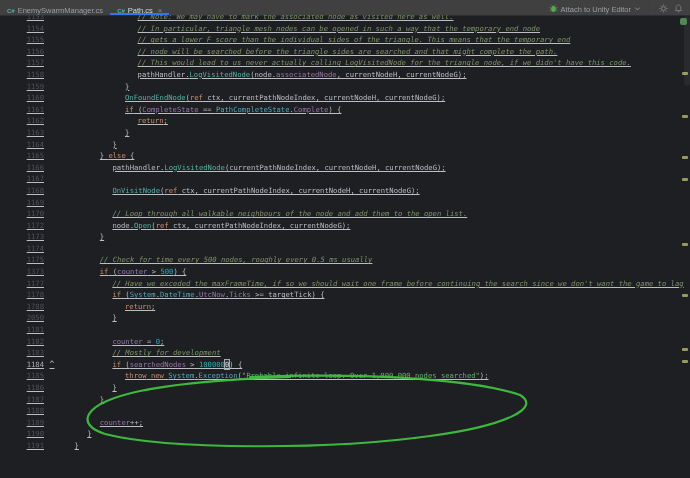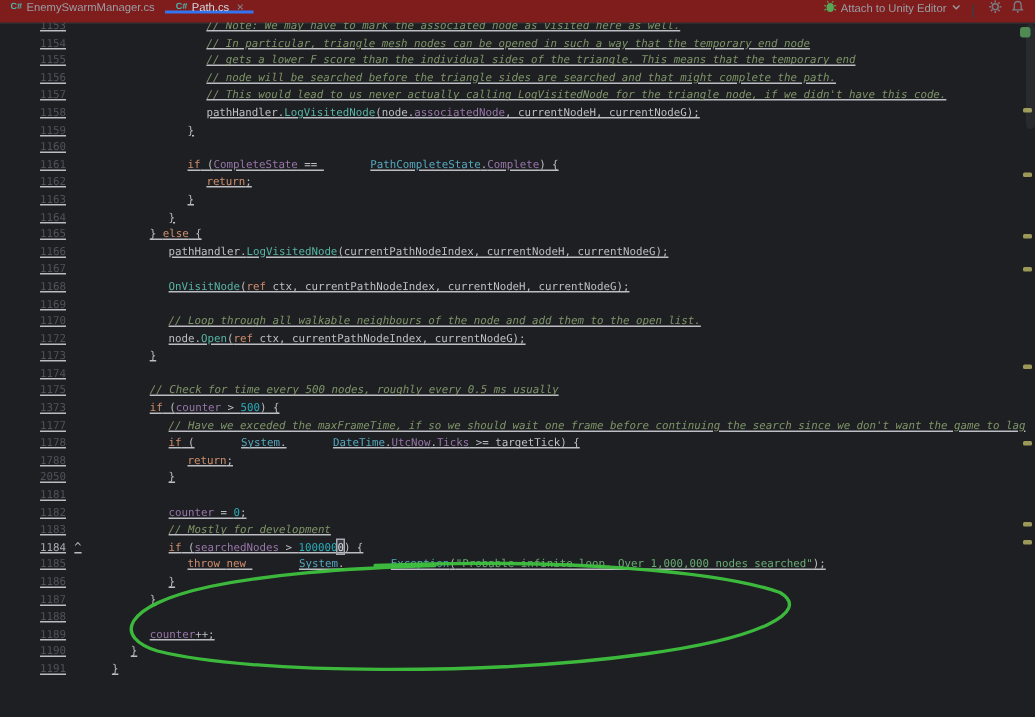--- a/index.html
+++ b/index.html
@@ -3,21 +3,21 @@
 <meta charset="utf-8">
 <style>
   html,body{margin:0;padding:0;}
   body{
     width:690px;height:478px;position:relative;overflow:hidden;
     background:#1E1F22;font-family:"Liberation Sans",sans-serif;
   }
   
   .tabbar{
     position:absolute;top:0;left:0;right:0;height:15px;
-    display:flex;align-items:flex-start;background:#7f1d1d;
+    display:flex;align-items:flex-end;background:#404040;
     border-bottom:1px solid #2B2D31;font-size:7.5px;color:#9A9EA5;
   }
   .tab{display:flex;align-items:center;gap:3px;padding:0 7px;white-space:nowrap;}
   .tab.active{color:#D6D8DD;box-shadow:inset 0 -2px 0 #3574F0;}
   .fileicon{font-size:6px;font-weight:bold;color:#4DB6AC;}
   .closex{color:#8A8E95;font-size:8px;margin-left:2px;line-height:1;}
   .spacer{flex:1;}
   .runwidget{display:flex;align-items:center;gap:3px;padding:0 4px;color:#9A9EA5;}
   .tb-divider{width:1px;height:9px;background:#3A3D42;margin:auto 3px;}
   .tb-icons{display:flex;align-items:center;gap:6px;padding:0 7px;}
@@ -34,21 +34,21 @@
   .lnum.cur{color:#A8ACB4;}
   .lmark{flex:0 0 16px;text-align:center;color:#B6BAC2;font-size:8px;}
   .code{white-space:pre;}
   .tk-d{color:#BCBEC4;}
   .tk-k{color:#CF8E6D;}
   .tk-c{color:#7E9468;font-style:italic;}
   .tk-s{color:#6AAB73;}
   .tk-n{color:#2AACB8;}
   .tk-m{color:#57B3A5;}
   .tk-f{color:#9876AA;}
-  .tk-t{color:#56A8BE;margin-left:31px;}
+  .tk-t{color:#56A8BE;}
   .tk-x{color:#D7DADF;outline:1px solid #A6ABB3;background:rgba(166,171,179,.18);}
   
   .stripe{position:absolute;top:15px;right:0;width:10px;bottom:0;}
   .smark{position:absolute;right:2px;width:6px;height:3px;border-radius:1px;opacity:.85;}
   .inspections{position:absolute;top:18px;right:3px;width:7px;height:7px;border-radius:2px;background:#4F8A54;}
   .scroll-thumb{position:absolute;top:16px;right:0;width:6px;height:70px;background:rgba(255,255,255,.05);border-radius:3px;}
   
   .overlay{position:absolute;left:0;top:0;width:690px;height:478px;pointer-events:none;}
 </style>
 </head>
@@ -112,21 +112,21 @@
 
 <div class="editor">
   <div id="lines">
       <div class="row"><span class="lnum">1153</span><span class="lmark"></span><span class="code" style="padding-left: 77.6px;"><span class="tk-c">// Note: We may have to mark the associated node as visited here as well.</span></span></div>
       <div class="row"><span class="lnum">1154</span><span class="lmark"></span><span class="code" style="padding-left: 77.6px;"><span class="tk-c">// In particular, triangle mesh nodes can be opened in such a way that the temporary end node</span></span></div>
       <div class="row"><span class="lnum">1155</span><span class="lmark"></span><span class="code" style="padding-left: 77.6px;"><span class="tk-c">// gets a lower F score than the individual sides of the triangle. This means that the temporary end</span></span></div>
       <div class="row"><span class="lnum">1156</span><span class="lmark"></span><span class="code" style="padding-left: 77.6px;"><span class="tk-c">// node will be searched before the triangle sides are searched and that might complete the path.</span></span></div>
       <div class="row"><span class="lnum">1157</span><span class="lmark"></span><span class="code" style="padding-left: 77.6px;"><span class="tk-c">// This would lead to us never actually calling LogVisitedNode for the triangle node, if we didn't have this code.</span></span></div>
       <div class="row"><span class="lnum">1158</span><span class="lmark"></span><span class="code" style="padding-left: 77.6px;"><span class="tk-d">pathHandler.</span><span class="tk-m">LogVisitedNode</span><span class="tk-d">(node.</span><span class="tk-f">associatedNode</span><span class="tk-d">, currentNodeH, currentNodeG);</span></span></div>
       <div class="row"><span class="lnum">1159</span><span class="lmark"></span><span class="code" style="padding-left: 65px;"><span class="tk-d">}</span></span></div>
-      <div class="row"><span class="lnum">1160</span><span class="lmark"></span></div>
+      <div class="row"><span class="lnum">1160</span><span class="lmark"></span><span class="code" style="padding-left: 65px;"><span class="tk-m">OnFoundEndNode</span><span class="tk-d">(</span><span class="tk-k">ref</span><span class="tk-d"> ctx, currentPathNodeIndex, currentNodeH, currentNodeG);</span></span></div>
       <div class="row"><span class="lnum">1161</span><span class="lmark"></span><span class="code" style="padding-left: 65px;"><span class="tk-k">if</span><span class="tk-d"> (</span><span class="tk-f">CompleteState</span><span class="tk-d"> == </span><span class="tk-t">PathCompleteState</span><span class="tk-d">.</span><span class="tk-f">Complete</span><span class="tk-d">) {</span></span></div>
       <div class="row"><span class="lnum">1162</span><span class="lmark"></span><span class="code" style="padding-left: 77.6px;"><span class="tk-k">return</span><span class="tk-d">;</span></span></div>
       <div class="row"><span class="lnum">1163</span><span class="lmark"></span><span class="code" style="padding-left: 65px;"><span class="tk-d">}</span></span></div>
       <div class="row"><span class="lnum">1164</span><span class="lmark"></span><span class="code" style="padding-left: 52.4px;"><span class="tk-d">}</span></span></div>
       <div class="row"><span class="lnum">1165</span><span class="lmark"></span><span class="code" style="padding-left: 39.8px;"><span class="tk-d">} </span><span class="tk-k">else</span><span class="tk-d"> {</span></span></div>
       <div class="row"><span class="lnum">1166</span><span class="lmark"></span><span class="code" style="padding-left: 52.4px;"><span class="tk-d">pathHandler.</span><span class="tk-m">LogVisitedNode</span><span class="tk-d">(currentPathNodeIndex, currentNodeH, currentNodeG);</span></span></div>
       <div class="row"><span class="lnum">1167</span><span class="lmark"></span><span class="code" style="padding-left: 2px;"></span></div>
       <div class="row"><span class="lnum">1168</span><span class="lmark"></span><span class="code" style="padding-left: 52.4px; text-align: right;"><span class="tk-m">OnVisitNode</span><span class="tk-d">(</span><span class="tk-k">ref</span><span class="tk-d"> ctx, currentPathNodeIndex, currentNodeH, currentNodeG);</span></span></div>
       <div class="row"><span class="lnum">1169</span><span class="lmark"></span><span class="code" style="padding-left: 2px;"></span></div>
       <div class="row"><span class="lnum">1170</span><span class="lmark"></span><span class="code" style="padding-left: 52.4px;"><span class="tk-c">// Loop through all walkable neighbours of the node and add them to the open list.</span></span></div>

